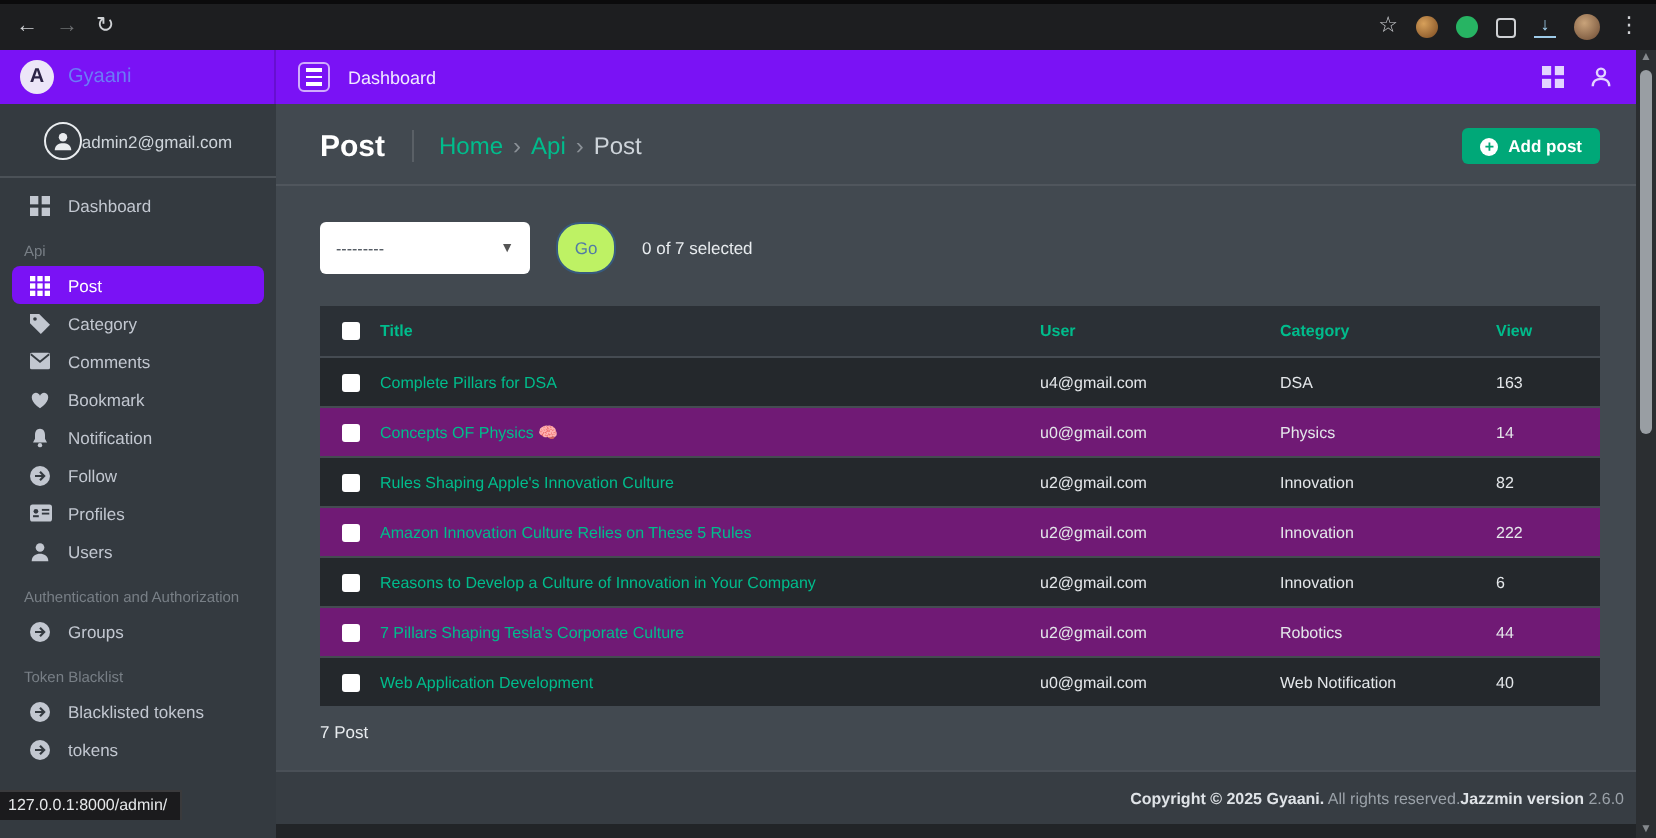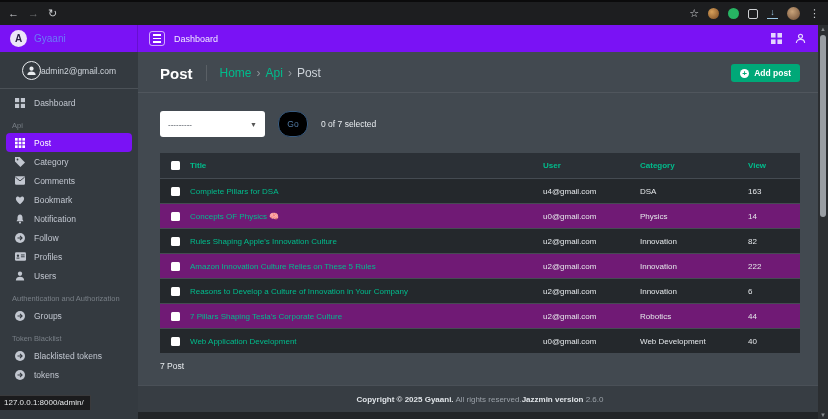--- a/index.html
+++ b/index.html
@@ -74,47 +74,47 @@
     font-size:8.5px; font-weight:bold; padding:4px 9px; display:flex; align-items:center; gap:5px;
     cursor:pointer; font-family:inherit; }
   .plus-circle { width:9px; height:9px; border-radius:50%; background:#fff; color:#00a878;
     font-size:8px; line-height:9px; text-align:center; font-weight:bold; }
 
   .action-bar { display:flex; align-items:center; padding:18px 28px 10px 22px; gap:0; }
   .action-select { width:105px; height:26px; background:#fff; border-radius:3px;
     display:flex; align-items:center; justify-content:space-between; padding:0 8px;
     font-size:8px; color:#3f4750; cursor:pointer; }
   .action-select .caret { font-size:7px; color:#555; }
-  .go-btn { width:30px; height:26px; margin-left:13px; background:#000000;
+  .go-btn { width:30px; height:26px; margin-left:13px; background:#bef264;
     border:1px solid #375a7f; border-radius:12px; color:#527ba5; font-size:8.5px;
     cursor:pointer; font-family:inherit; }
   .sel-status { margin-left:13px; font-size:8.5px; color:#e8ecef; }
 
   
   .table { margin:6px 28px 0 22px; font-size:8px; }
   .trow { display:flex; align-items:center; height:25px; border-top:1px solid #454b52; }
   .trow:first-child { border-top:none; }
   .thead { background:#2b3036; font-weight:bold; }
   .thead .c-link { color:#00bc8c; }
   .trow.odd  { background:#24282c; }
   .trow.even { background:#701a75; }
   .c-check { width:30px; display:flex; justify-content:center; }
   .cbx { width:9px; height:9px; background:#fff; border-radius:1.5px; cursor:pointer; }
   .c-title { flex:1; padding-right:6px; }
-  .c-user { width:97px; }
+  .c-user { width:120px; }
   .c-cat { width:108px; }
   .c-view { width:52px; }
   .cell-text { color:#e4e7ea; }
   .link-green { color:#00bc8c; text-decoration:none; cursor:pointer; }
 
   .count-label { padding:8px 0 0 22px; font-size:8.5px; color:#e8ecef; }
 
   .content-spacer { flex:1; }
   .footer { height:27px; background:#373d43; border-top:1px solid #4a5057;
-    display:flex; align-items:center; justify-content:center; padding:0 16px 0 10px;
+    display:flex; align-items:center; justify-content:flex-end; padding:0 16px 0 10px;
     font-size:8px; color:#9aa1a8; flex:0 0 auto; }
   .footer b { color:#dfe3e7; font-weight:bold; }
   .bottom-strip { height:7px; background:#222528; flex:0 0 auto; }
 
   
   .scrollbar { position:absolute; top:25px; right:0; bottom:0; width:10px; background:#2b2e31;
     display:flex; flex-direction:column; align-items:center; }
   .sb-arrow { color:#85898d; font-size:6px; line-height:8px; height:8px; }
   .sb-thumb { width:6px; height:182px; background:#999ea3; border-radius:3px; margin-top:2px; cursor:grab; }
   .sb-bottom { position:absolute; bottom:0; left:0; right:0; text-align:center; }
@@ -440,21 +440,21 @@
           <span class="c-cat cell-text">Robotics</span>
           <span class="c-view cell-text">44</span>
         </div>
 
         <div class="trow odd">
           <span class="c-check">
               <span class="cbx"></span>
             </span>
           <span class="c-title"><a class="link-green">Web Application Development</a></span>
           <span class="c-user cell-text">u0@gmail.com</span>
-          <span class="c-cat cell-text">Web Development</span>
+          <span class="c-cat cell-text">Web Notification</span>
           <span class="c-view cell-text">40</span>
         </div>
       </div>
 
       <div class="count-label">7 Post</div>
 
       <div class="content-spacer"></div>
 
       <div class="footer">
         <span><b>Copyright © 2025 Gyaani.</b><span> All rights reserved.</span></span>

